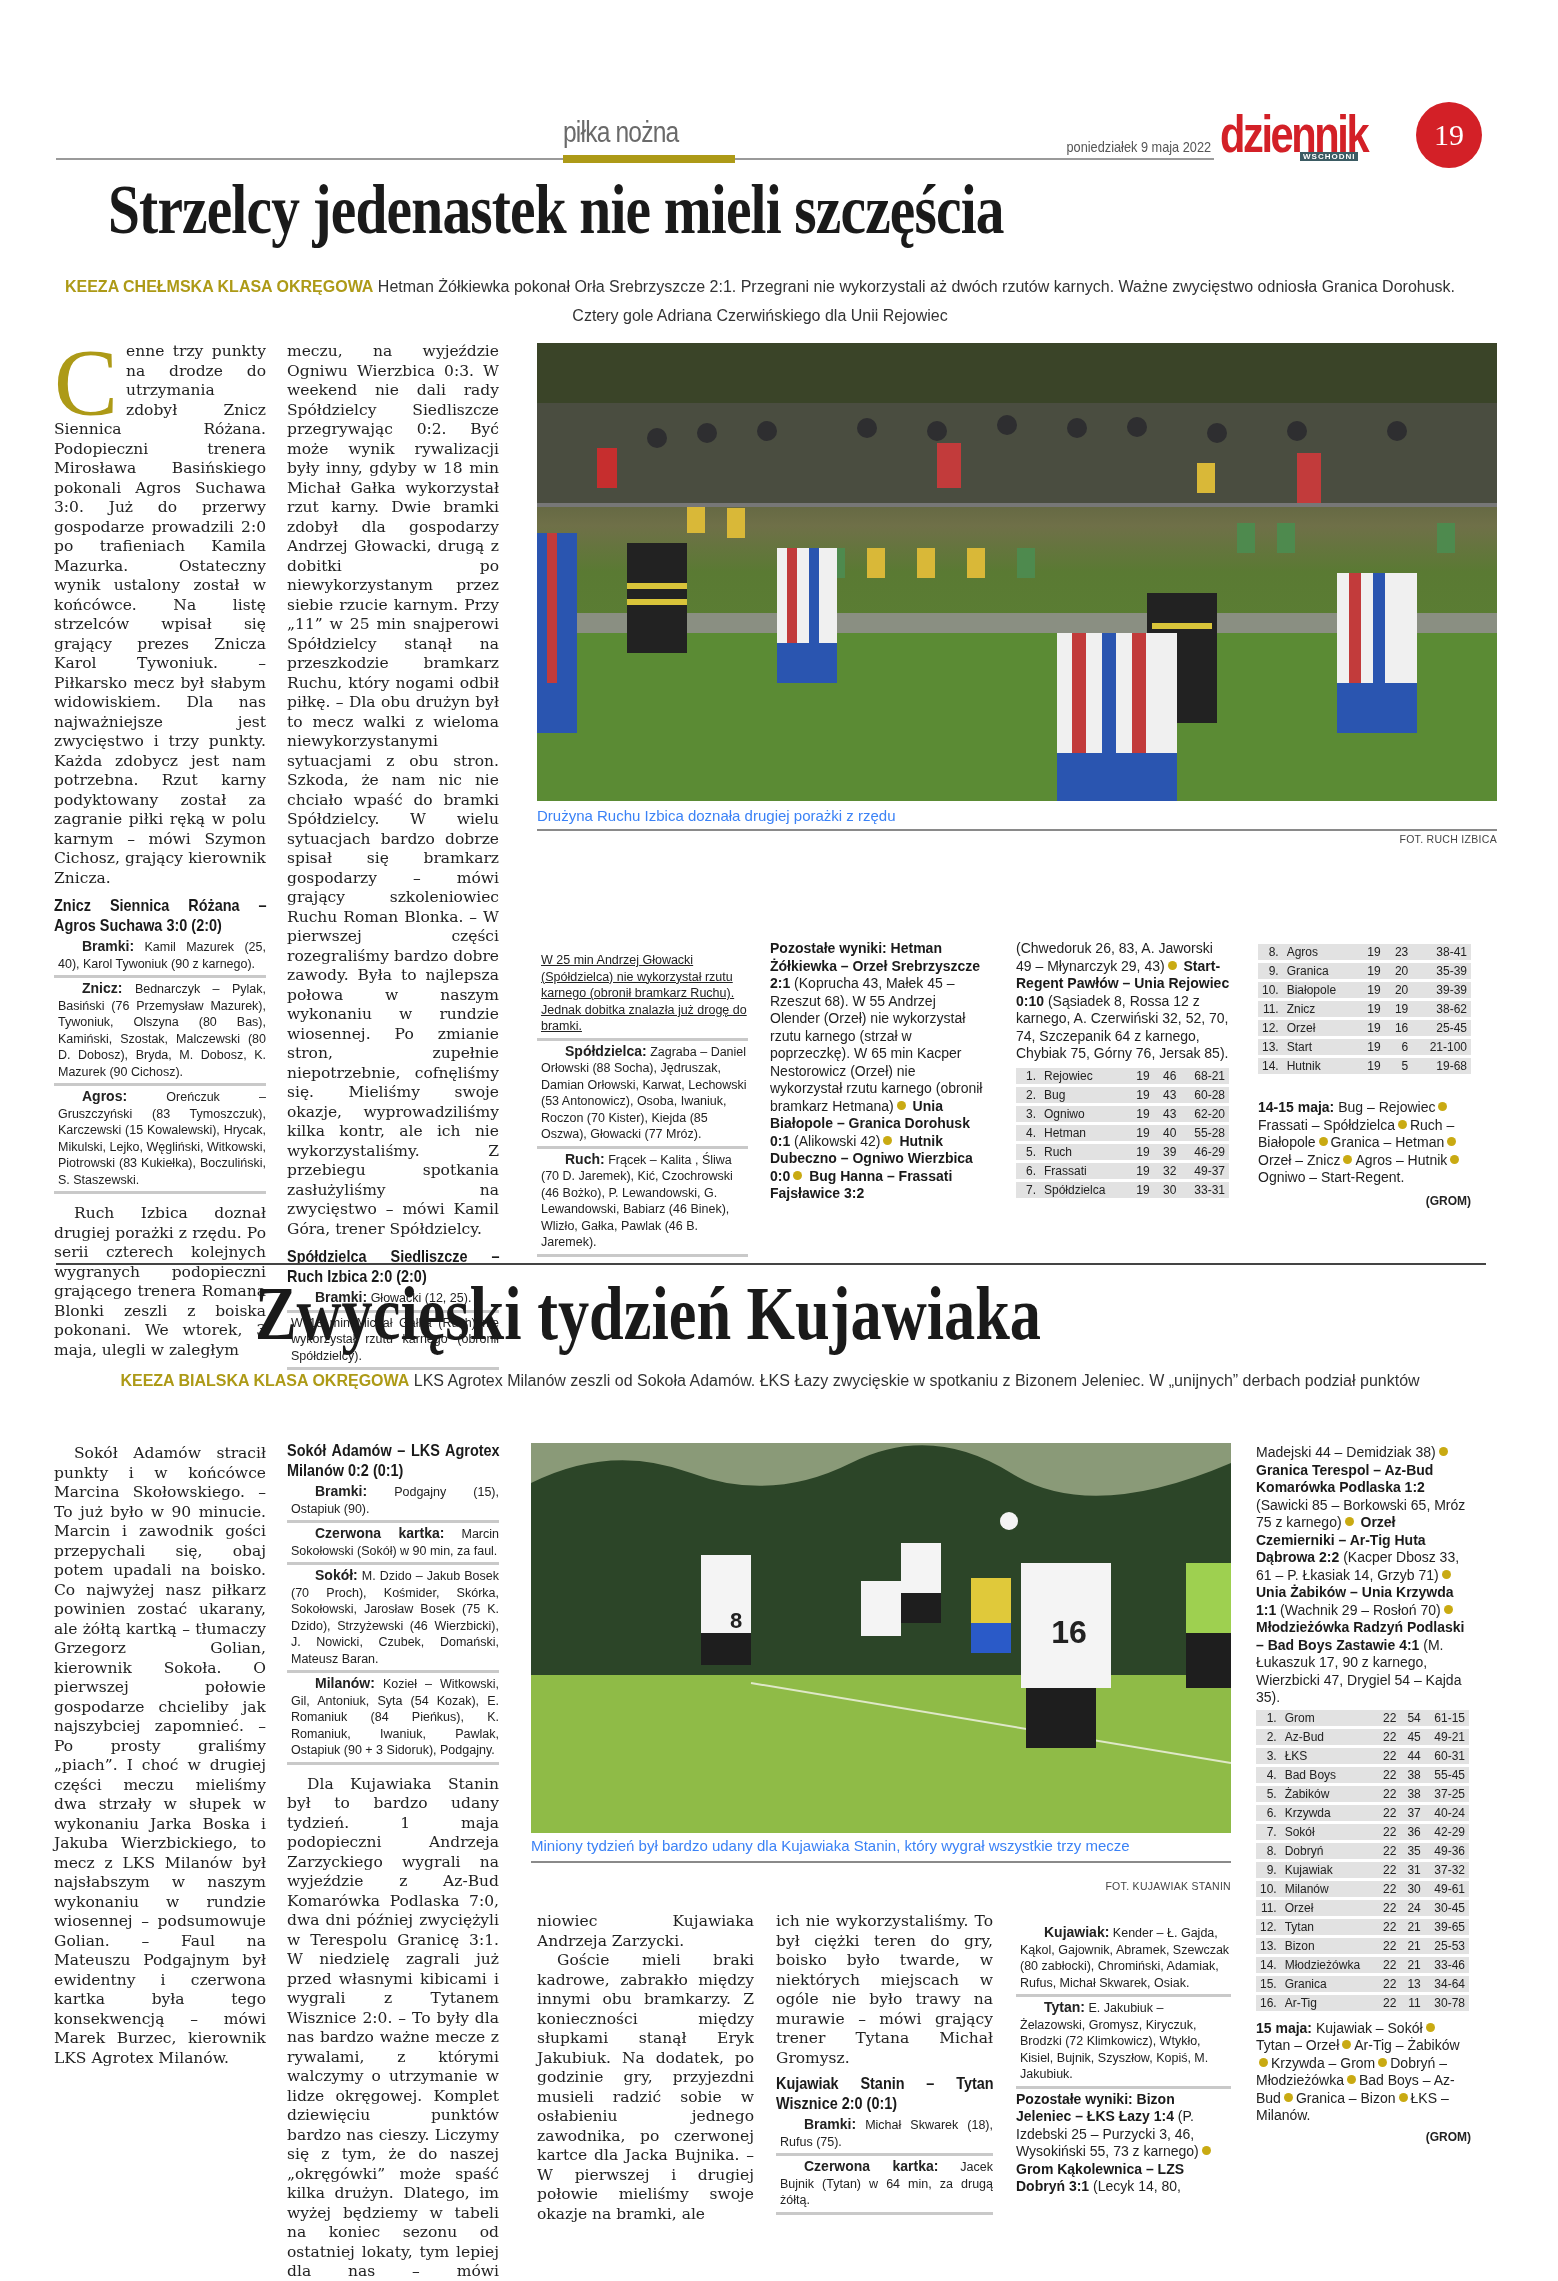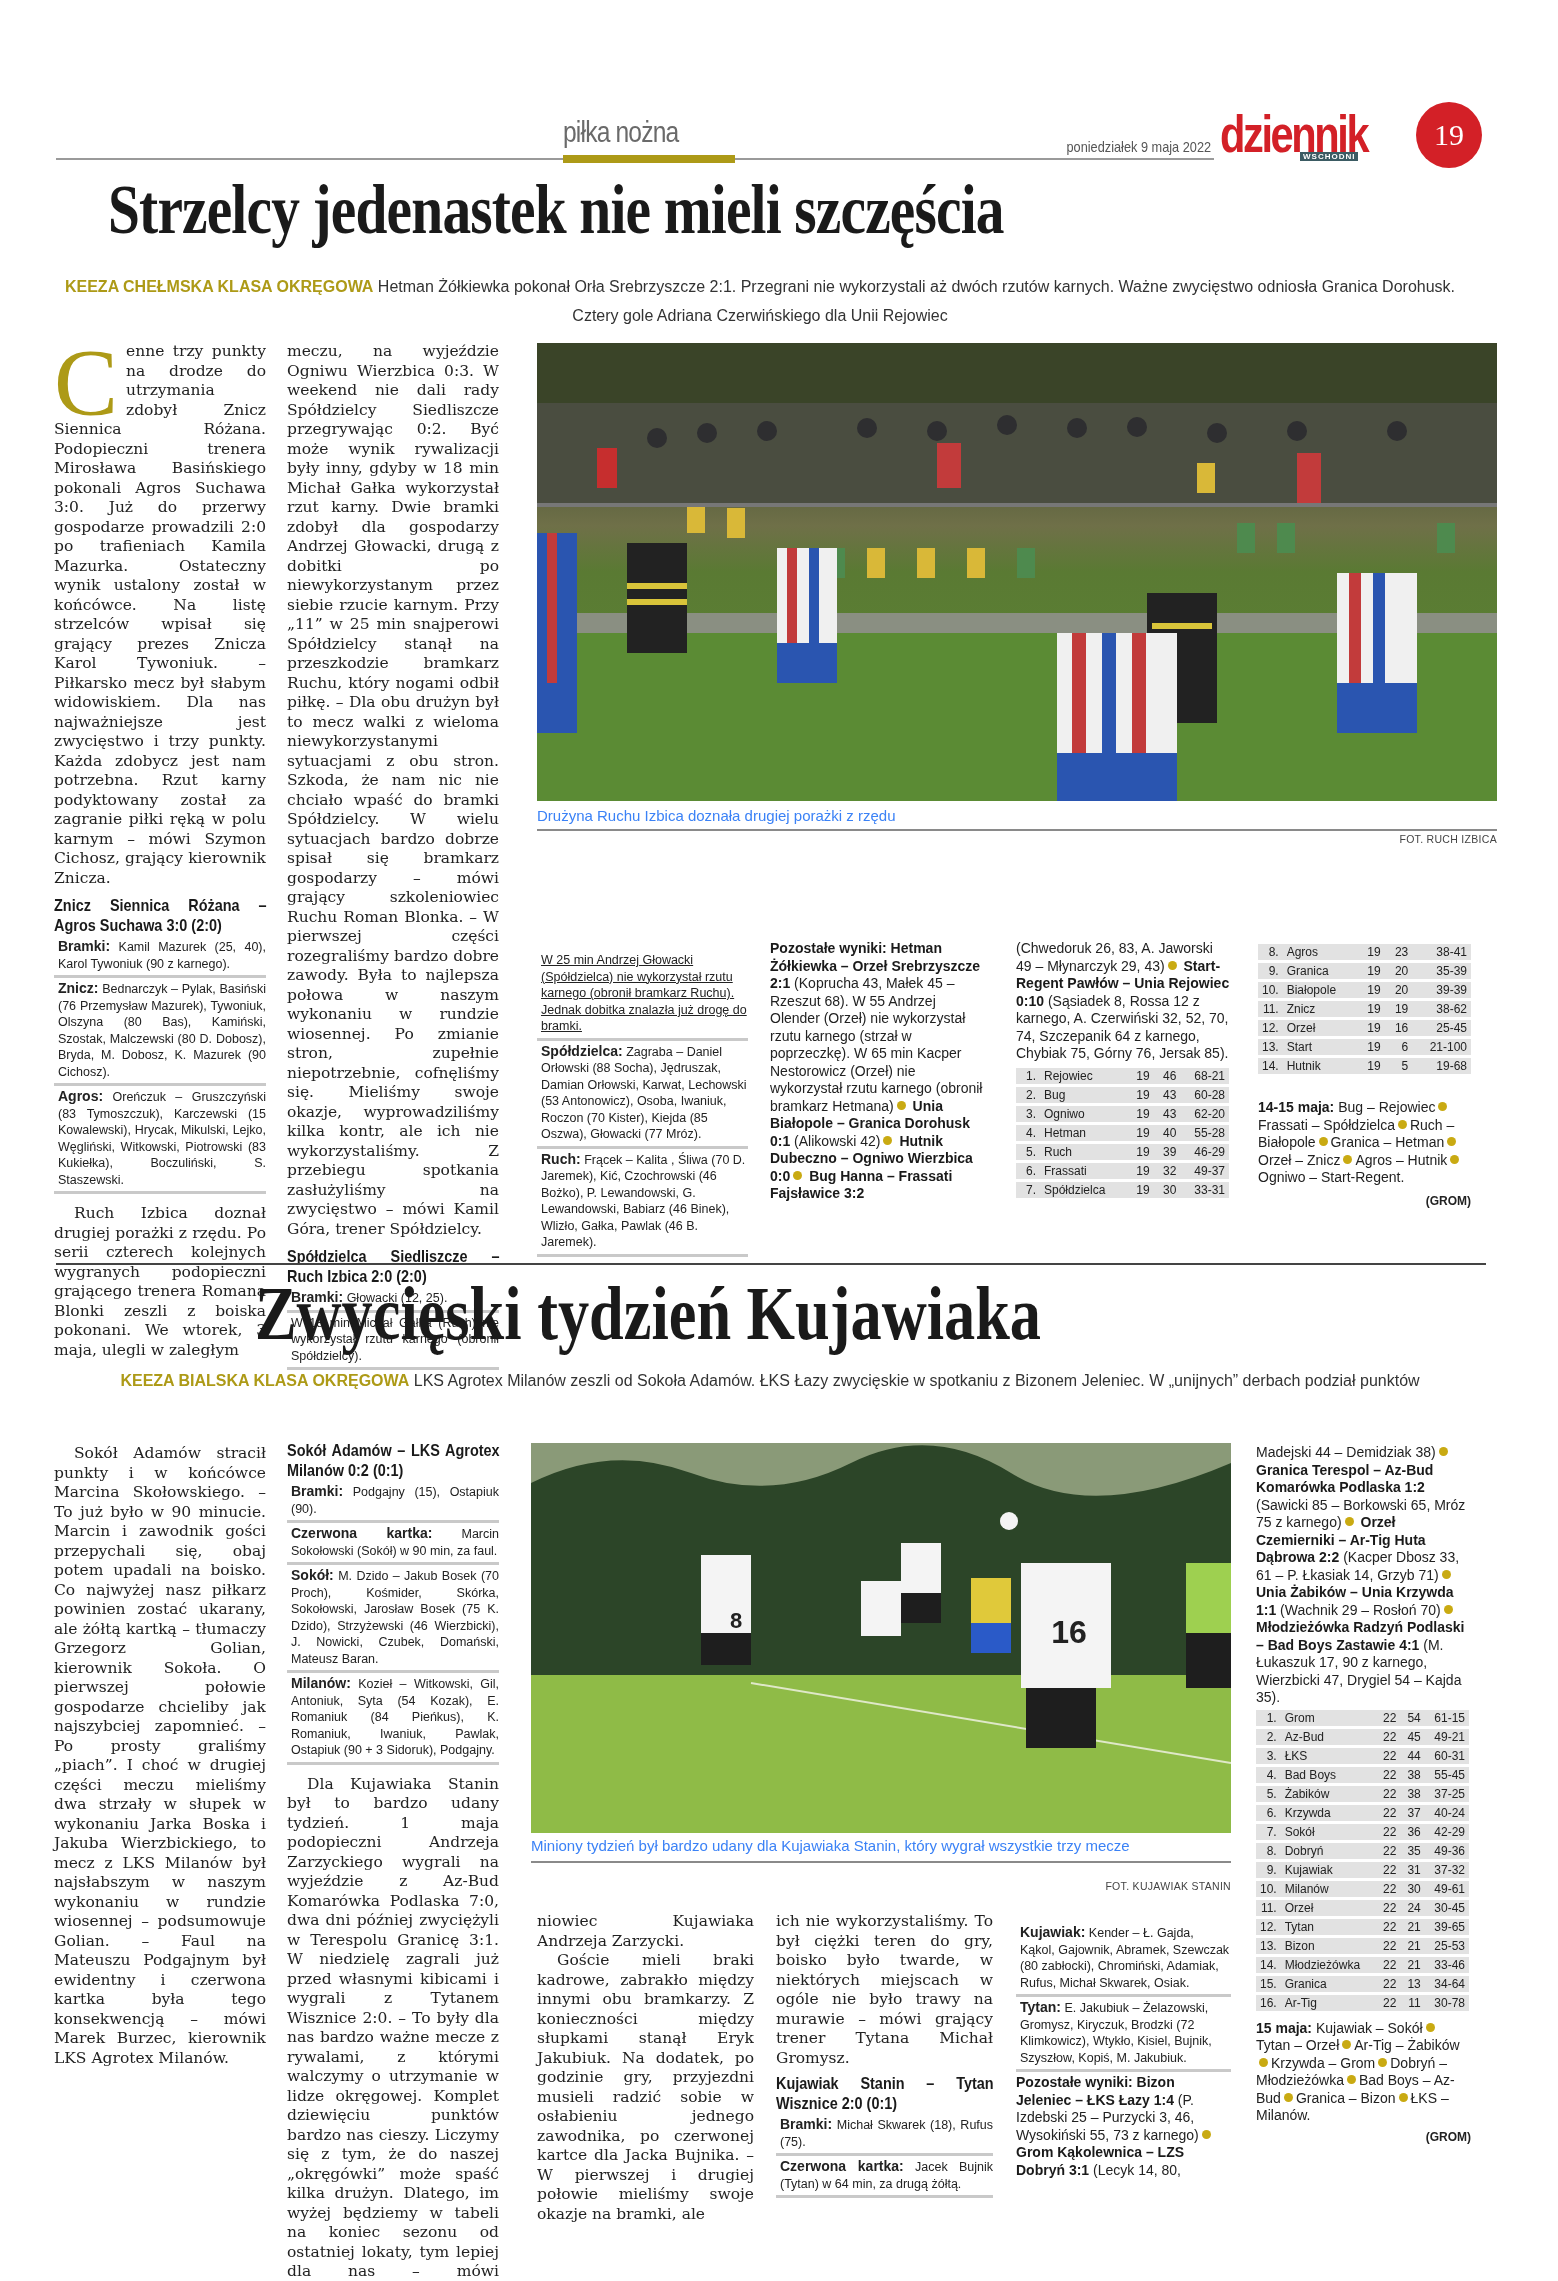--- a/index.html
+++ b/index.html
@@ -20,21 +20,21 @@
   .deck { font-family: "Liberation Sans", sans-serif; font-size: 16px; color: #333; line-height: 29px; text-align: center; font-weight: 300; }
   .kicker { color: #ad9a17; font-weight: bold; }
 
   .body-text { font-family: "DejaVu Serif", serif; font-size: 15.5px; line-height: 19.5px; color: #222; text-align: justify; hyphens: manual; }
   .body-text p { text-indent: 20px; }
   .body-text p.noindent { text-indent: 0; }
   .dropcap { float: left; font-family: "Liberation Serif", serif; color: #ad9a17; font-size: 96px; line-height: 74px; margin: 4px 8px 0 0; }
 
   .box-title { font-family: "Liberation Sans", sans-serif; font-weight: bold; font-size: 17px; line-height: 20px; color: #1a1a1a; transform: scaleX(0.85); transform-origin: left top; width: 118%; }
   .infobox { font-family: "Liberation Sans", sans-serif; font-size: 12.5px; line-height: 16.5px; color: #222; padding: 2px 0 3px 4px; border-bottom: 3px solid #c9c9c9; }
-  .infobox b { font-size: 14px; }
+  .infobox b { font-size: 14px; margin-left: 24px; }
   .results { font-family: "Liberation Sans", sans-serif; font-size: 14px; line-height: 17.5px; color: #222; }
   .results b { color: #1a1a1a; }
   .dot { display: inline-block; width: 9px; height: 9px; border-radius: 50%; background: #c9aa12; margin: 0 3px; vertical-align: 1px; }
 
   .league-table { font-family: "Liberation Sans", sans-serif; font-size: 12px; color: #222; border-collapse: separate; border-spacing: 0 3px; }
   .league-table td { background: #e2e2e2; padding: 0 4px; height: 16px; line-height: 16px; white-space: nowrap; }
   .league-table td.pos { text-align: right; width: 24px; }
   .league-table td.num { text-align: right; }
 
   .caption { font-family: "Liberation Sans", sans-serif; font-size: 15px; color: #3b82f6; line-height: 19px; }

